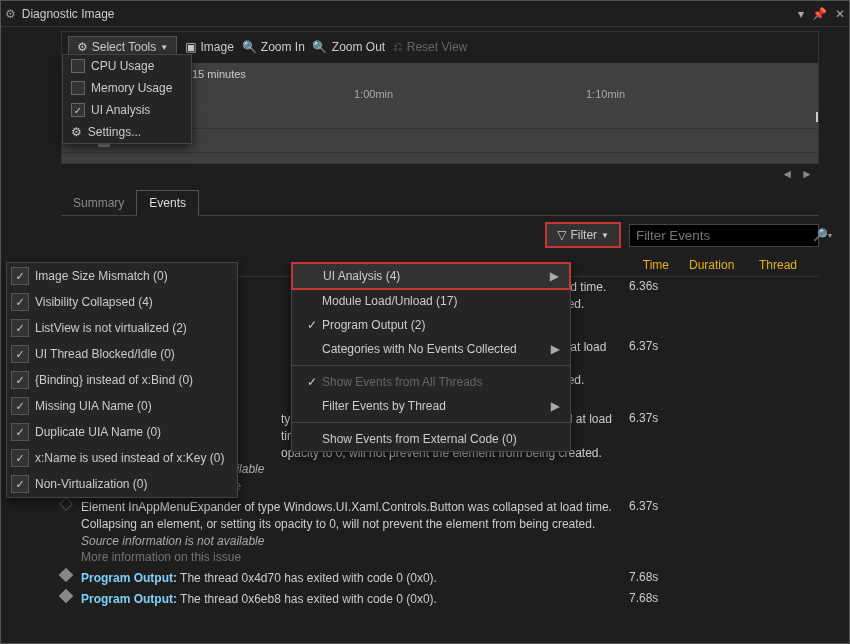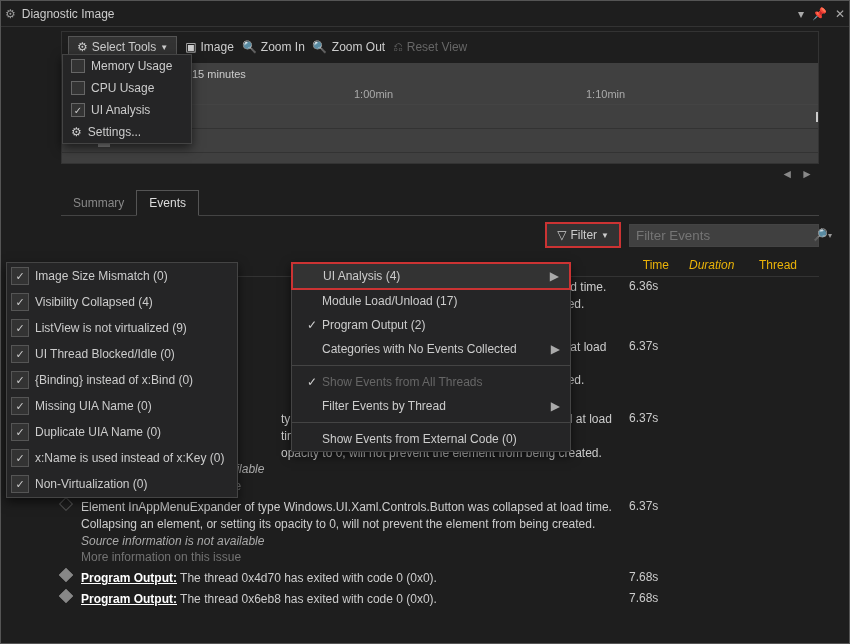--- a/index.html
+++ b/index.html
@@ -129,56 +129,56 @@
   padding: 4px 10px;
   color: #ccc;
   display: flex;
   align-items: center;
   gap: 4px;
 }
 .filter-input-wrap {
   flex: 1;
   display: flex;
   align-items: center;
-  background: #404040;
+  background: #000000;
   border: 1px solid #444;
   padding: 3px 6px;
   color: #999;
   max-width: 190px;
 }
 .filter-input {
   background: transparent;
   border: none;
   color: #ccc;
   flex: 1;
   outline: none;
 }
 .table-header {
   display: flex;
   border-bottom: 1px solid #333;
   color: #eab308;
   padding: 4px 0;
 }
 .col-event { flex: 1; }
-.col-dur { width: 70px; font-style: italic; }
+.col-dur { width: 70px; }
 .col-thread { width: 60px; }
 .events-list { position: relative; }
 .event-row {
   display: flex;
   padding: 2px 0;
   align-items: flex-start;
 }
 .ev-icon { width: 20px; text-align: center; color: #888; }
 .ev-text { flex: 1; color: #ccc; line-height: 1.4; }
 .ev-text .italic { font-style: italic; color: #aaa; }
 .ev-text .link { color: #737373; }
 .ev-time { width: 60px; }
 .ev-dur { width: 70px; }
 .ev-thread { width: 60px; }
-.bold { font-weight: bold; color: #ffffff; text-decoration: underline; }
+.bold { font-weight: bold; color: #7dd3fc; }
 .dropdown-menu {
   position: absolute;
   background: #252526;
   border: 1px solid #444;
   box-shadow: 0 4px 10px rgba(0,0,0,0.6);
   z-index: 100;
 }
 .select-tools-menu {
   left: 61px;
   top: 53px;
@@ -395,25 +395,25 @@
         <div class="ev-dur"></div>
           <div class="ev-thread"></div>
       </div>
     </div>
 
   </div>
 
   <div class="dropdown-menu select-tools-menu">
     <div class="menu-item">
       <div class="checkbox"></div>
-      <span>Memory Usage</span>
+      <span>CPU Usage</span>
     </div>
     <div class="menu-item">
       <div class="checkbox"></div>
-      <span>CPU Usage</span>
+      <span>Memory Usage</span>
     </div>
     <div class="menu-item">
       <div class="checkbox checked"></div>
       <span>UI Analysis</span>
     </div>
     <div class="menu-item">
       <span>⚙</span>
       <span>Settings...</span>
     </div>
   </div>
@@ -458,21 +458,21 @@
     <div class="ua-item">
         <div class="ua-check on"></div>
         <span>Image Size Mismatch (0)</span>
       </div>
     <div class="ua-item">
         <div class="ua-check on"></div>
         <span>Visibility Collapsed (4)</span>
       </div>
     <div class="ua-item">
         <div class="ua-check on"></div>
-        <span>ListView is not virtualized (9)</span>
+        <span>ListView is not virtualized (2)</span>
       </div>
     <div class="ua-item">
         <div class="ua-check on"></div>
         <span>UI Thread Blocked/Idle (0)</span>
       </div>
     <div class="ua-item">
         <div class="ua-check on"></div>
         <span>{Binding} instead of x:Bind (0)</span>
       </div>
     <div class="ua-item">

